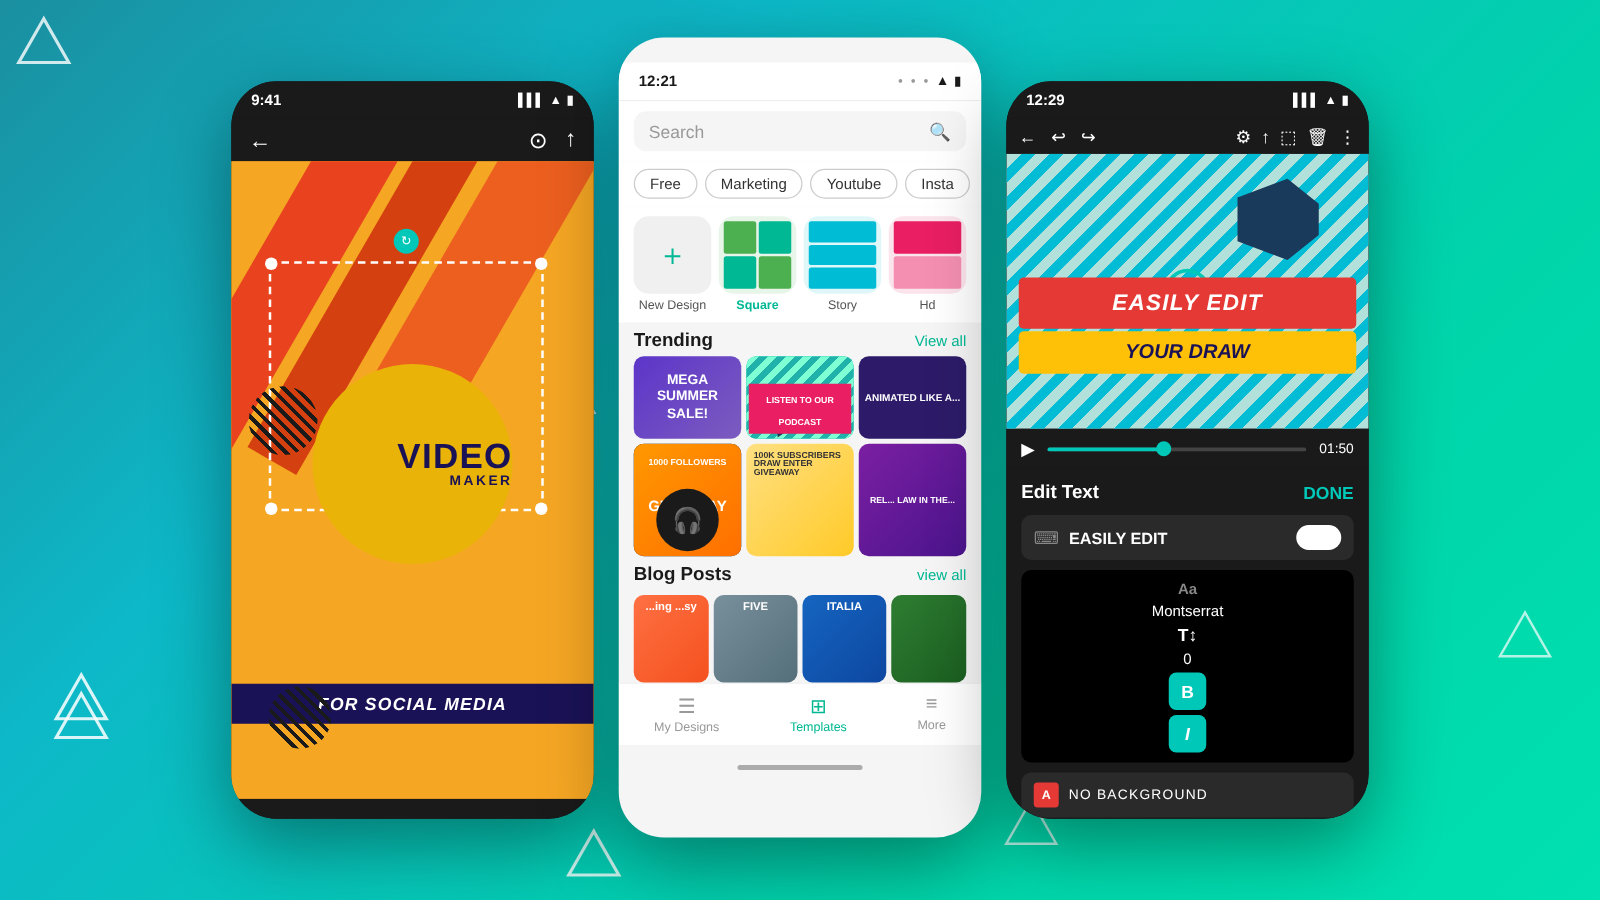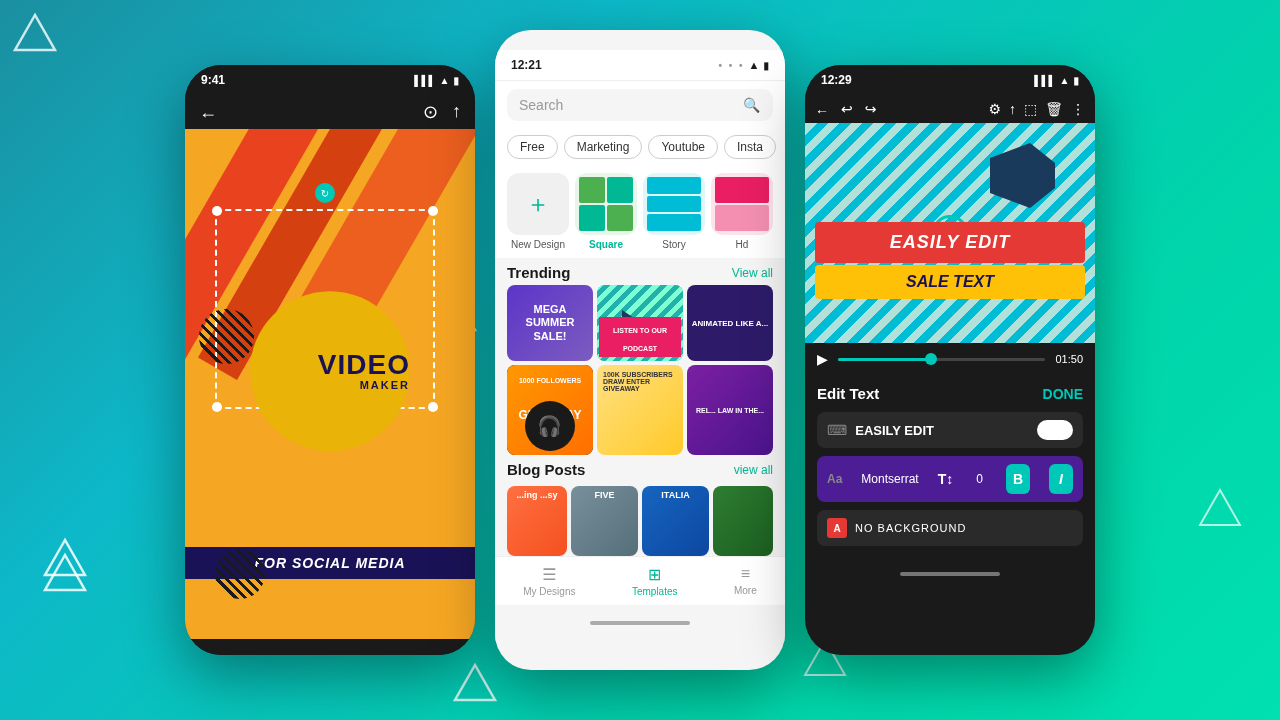--- a/index.html
+++ b/index.html
@@ -327,21 +327,21 @@
       color: #00b894;
     }
 
     .trending-grid {
       display: grid;
       grid-template-columns: 1fr 1fr 1fr;
       gap: 4px;
       padding: 0 12px;
     }
     .trending-item {
-      height: 76px;
+      height: 66px;
       border-radius: 8px;
       overflow: hidden;
       position: relative;
     }
     .trending-purple {
       background: linear-gradient(135deg, #5c35c9, #7c5cbf);
       display: flex; align-items: center; justify-content: center;
       padding: 6px;
     }
     .trending-purple-text {
@@ -545,24 +545,25 @@
     }
     .text-toggle {
       width: 36px; height: 20px;
       background: white;
       border-radius: 10px;
     }
 
     .font-row {
       display: flex;
       align-items: center;
-      gap: 19px;
-      background: #4c1d95;
+      gap: 4px;
+      background: #000000;
       border-radius: 8px;
       padding: 8px 10px;
+      flex-direction: column;
     }
     .font-aa-icon {
       color: #888;
       font-size: 14px;
     }
     .font-name {
       flex: 1;
       color: white;
       font-size: 12px;
     }
@@ -897,21 +898,21 @@
 
         <div class="rotate-indicator">
           <span style="color:#00c8b8;font-size:12px;">↻</span>
         </div>
 
         <div class="canvas-red-banner">
           <div class="canvas-red-text">EASILY EDIT</div>
         </div>
 
         <div class="canvas-yellow-banner">
-          <div class="canvas-yellow-text">SALE TEXT</div>
+          <div class="canvas-yellow-text">YOUR DRAW</div>
         </div>
       </div>
     </div>
 
     <div class="playback-bar">
       <span class="play-btn">▶</span>
       <div class="progress-bar">
         <div class="progress-fill"></div>
         <div class="progress-dot"></div>
       </div>

